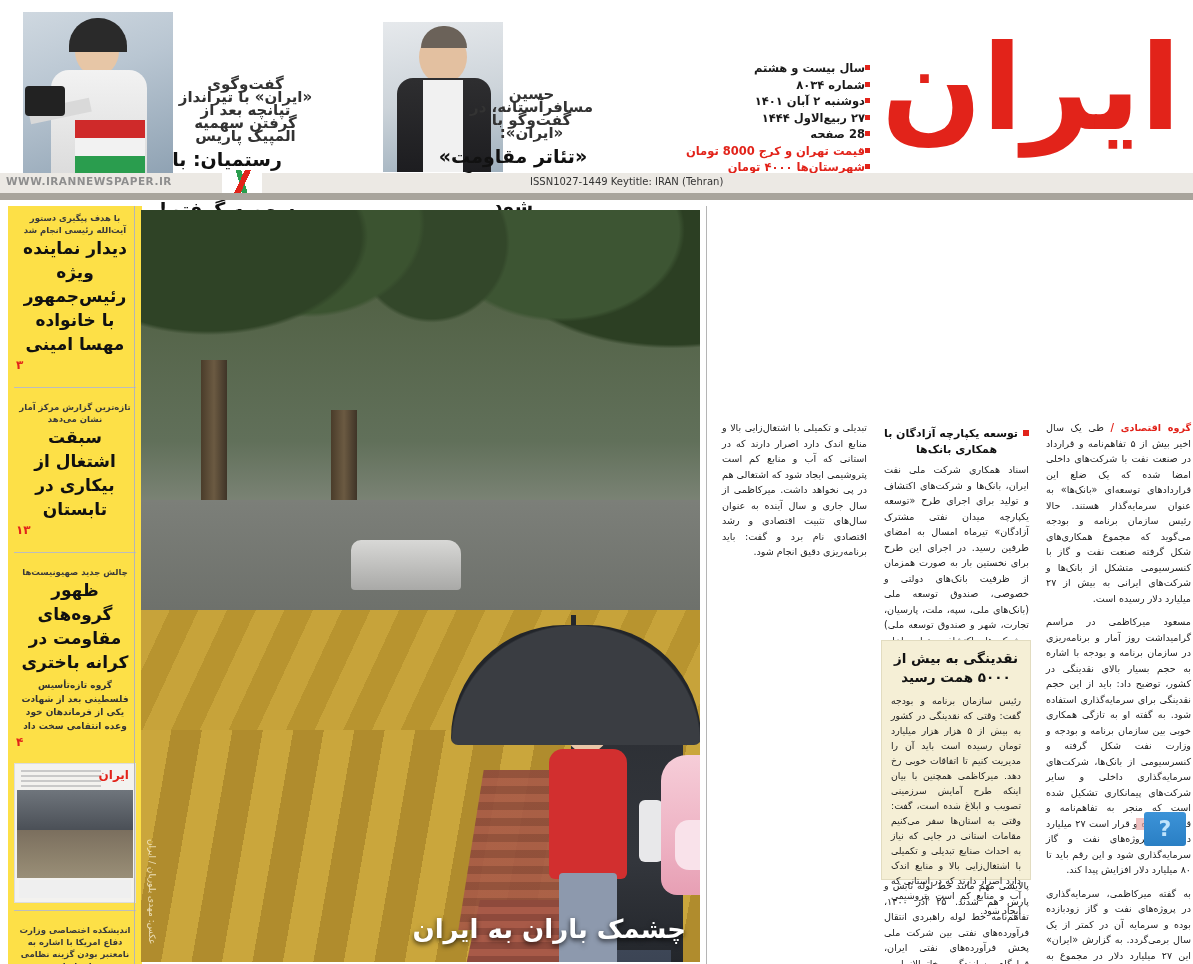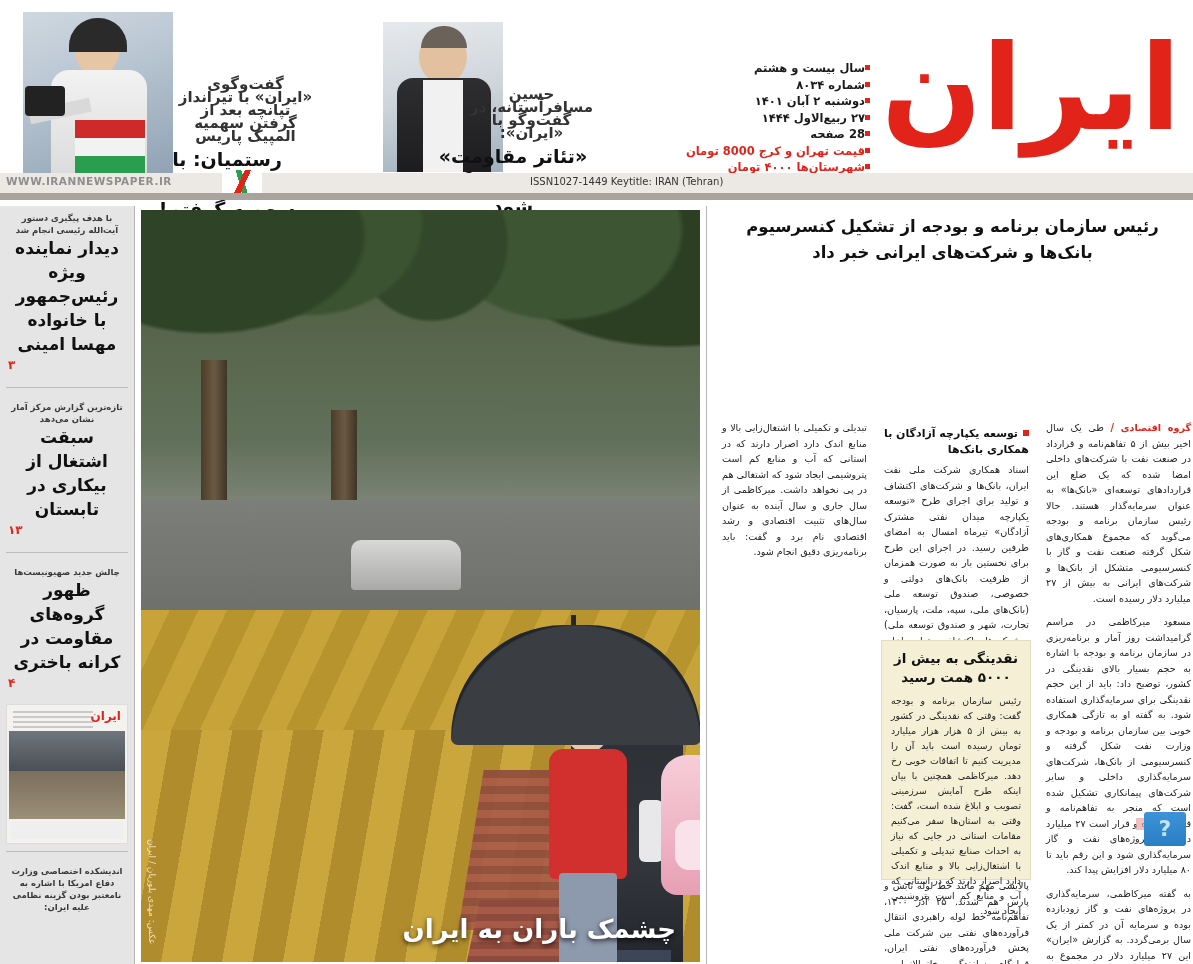--- a/index.html
+++ b/index.html
@@ -47,21 +47,21 @@
   .url-text{position:absolute;left:6px;top:175px;font-size:10.5px;font-weight:700;color:#8e8e8e;letter-spacing:.5px;direction:ltr;}
   .issn-text{position:absolute;left:530px;top:176px;font-size:10px;color:#333;direction:ltr;}
   .flag-badge{position:absolute;left:222px;top:170px;width:40px;height:26px;
     background:
       linear-gradient(115deg,transparent 44%,#e2231a 44%,#e2231a 56%,transparent 56%),
       linear-gradient(75deg,transparent 44%,#2a9d4e 44%,#2a9d4e 56%,transparent 56%),
       #fff;border-radius:3px;}
   .grey-rule{position:absolute;left:0;top:193px;width:1193px;height:7px;background:#a8a49c;}
 
   
-  .sidebar{position:absolute;left:0;top:206px;width:134px;height:758px;background:#e5e5e5;}
+  .sidebar{position:absolute;left:8px;top:206px;width:134px;height:758px;background:#fde047;}
   .sb-item{padding:6px 8px 8px 8px;direction:rtl;text-align:center;}
   .sb-kicker{font-size:8.5px;line-height:12px;color:#3a3a3a;font-weight:700;}
   .sb-hl{font-size:17px;line-height:24px;font-weight:700;color:#111;margin-top:0;}
   .sb-sub{font-size:9px;line-height:13.5px;color:#333;font-weight:700;margin-top:5px;}
   .sb-pg{font-size:12px;color:#e2231a;font-weight:700;text-align:left;margin-top:2px;}
   .sb-div{height:1px;background:#bdbdbd;margin:7px 6px;}
   .sb-thumb{margin:6px 6px 0 6px;height:138px;position:relative;overflow:hidden;
     background:#f3f2ef;border:1px solid #ddd;}
   .sb-thumb .tphoto{position:absolute;left:2px;top:26px;right:2px;height:88px;
     background:linear-gradient(180deg,#6f757c 0%,#4b5057 45%,#7b6f5e 46%,#9a8f77 100%);}
@@ -116,41 +116,41 @@
   .person-a-legs{position:absolute;left:452px;top:740px;width:78px;height:150px;
     background:linear-gradient(180deg,#3d4656,#2b3240);}
   .child{position:absolute;left:400px;top:495px;width:92px;height:330px;}
   .child-head{position:absolute;left:24px;top:0;width:44px;height:48px;border-radius:50%;background:#e9c7a8;}
   .child-body{position:absolute;left:8px;top:44px;width:78px;height:130px;background:#d22f2f;border-radius:14px 14px 6px 6px;}
   .child-legs{position:absolute;left:18px;top:168px;width:58px;height:130px;background:#8d99ad;border-radius:4px;}
   .backpack{position:absolute;left:520px;top:545px;width:92px;height:140px;
     background:linear-gradient(180deg,#f6cdd8 0%,#eeb3c4 60%,#e79fb4 100%);border-radius:26px 26px 16px 16px;}
   .backpack-pocket{position:absolute;left:534px;top:610px;width:62px;height:50px;background:#f9e2ea;border-radius:14px;}
   .bottle{position:absolute;left:498px;top:590px;width:24px;height:62px;background:#e8e8ea;border-radius:6px;}
-  .hero-cap{position:absolute;right:24px;bottom:18px;direction:rtl;
+  .hero-cap{position:absolute;right:14px;bottom:18px;direction:rtl;
     font-size:26px;font-weight:700;color:#fff;text-shadow:0 2px 5px rgba(0,0,0,.75);}
   .hero-credit{position:absolute;left:6px;bottom:18px;writing-mode:vertical-rl;
     font-size:9px;color:#f3e8c8;opacity:.9;direction:rtl;}
 
   .v-rule-2{position:absolute;left:706px;top:206px;width:1px;height:758px;background:#b5b5b5;}
 
   
   .main{position:absolute;left:712px;top:208px;width:481px;height:756px;}
   .main-kicker{direction:rtl;text-align:center;font-size:16.5px;line-height:26px;font-weight:700;color:#111;padding:6px 8px 0 8px;}
   .main-hl{direction:rtl;text-align:center;font-size:53px;line-height:60px;font-weight:700;color:#111;padding:8px 6px 0 6px;letter-spacing:-1px;}
 
   .cols{position:absolute;left:0;top:212px;width:481px;height:544px;}
   .col{position:absolute;top:0;width:145px;height:544px;direction:rtl;text-align:justify;
        font-size:9.6px;line-height:15.5px;color:#1b1b1b;}
   #col-right{right:2px;}
   #col-mid{right:164px;}
   #col-left{right:326px;}
   .col p{margin:0 0 8px 0;}
   .lead-tag{color:#e2231a;font-weight:700;}
-  .sub-h{direction:rtl;font-size:11px;font-weight:700;color:#111;margin:6px 0 5px 0;text-align:right;}
+  .sub-h{direction:rtl;font-size:11px;font-weight:700;color:#111;margin:6px 0 5px 0;text-align:center;}
   .sub-h .sq{display:inline-block;width:6px;height:6px;background:#e2231a;margin-left:5px;vertical-align:1px;}
 
   .yellow-box{position:absolute;right:162px;top:432px;width:150px;height:240px;
     background:#f5efd6;border:1px solid #e2dcc0;padding:8px 9px;box-sizing:border-box;direction:rtl;}
   .yb-title{font-size:13.5px;line-height:19px;font-weight:700;color:#111;text-align:center;margin-bottom:6px;}
   .yb-body{font-size:9.3px;line-height:15px;text-align:justify;color:#1b1b1b;}
 
   .help-widget{position:absolute;left:1144px;top:812px;width:42px;height:34px;
     background:linear-gradient(180deg,#3c93d8 0%,#2a7fc4 100%);border-radius:3px;
     color:#bfe3fb;font-size:22px;font-weight:700;text-align:center;line-height:34px;direction:ltr;}
@@ -222,20 +222,21 @@
     <div class="sb-item">
       <div class="sb-kicker">تازه‌ترین گزارش مرکز آمار نشان می‌دهد</div>
       <div class="sb-hl">سبقت اشتغال از بیکاری در تابستان</div>
       <div class="sb-pg">۱۳</div>
     </div>
     <div class="sb-div"></div>
 
     <div class="sb-item">
       <div class="sb-kicker">چالش جدید صهیونیست‌ها</div>
       <div class="sb-hl">ظهور گروه‌های مقاومت در کرانه باختری</div>
+      <div class="sb-sub">گروه تازه‌تأسیس فلسطینی بعد از شهادت یکی از فرماندهان خود وعده انتقامی سخت داد</div>
       <div class="sb-pg">۴</div>
     </div>
 
     <div class="sb-thumb">
       <div class="tlines">
           <i></i>
           <i></i>
           <i></i>
           <i></i>
         </div>
@@ -277,21 +278,20 @@
     <div class="backpack"></div>
     <div class="backpack-pocket"></div>
     <div class="umb-tip"></div>
     <div class="umbrella"></div>
     <div class="hero-credit">عکس: مهدی بلوریان / ایران</div>
     <div class="hero-cap">چشمک باران به ایران</div>
   </div>
   <div class="v-rule-2"></div>
 
   <div class="main">
-    <div class="main-kicker">رئیس سازمان برنامه و بودجه از تشکیل کنسرسیوم بانک‌ها و شرکت‌های ایرانی خبر داد</div>
 
     <div class="cols">
 
       <div class="col" id="col-right">
         <p><span class="lead-tag">گروه اقتصادی /</span> <span>طی یک سال اخیر بیش از ۵ تفاهم‌نامه و قرارداد در صنعت نفت با شرکت‌های داخلی امضا شده که یک ضلع این قراردادهای توسعه‌ای «بانک‌ها» به عنوان سرمایه‌گذار هستند. حالا رئیس سازمان برنامه و بودجه می‌گوید که مجموع همکاری‌های شکل گرفته صنعت نفت و گاز با کنسرسیومی متشکل از بانک‌ها و شرکت‌های ایرانی به بیش از ۲۷ میلیارد دلار رسیده است.</span></p>
         <p>مسعود میرکاظمی در مراسم گرامیداشت روز آمار و برنامه‌ریزی در سازمان برنامه و بودجه با اشاره به حجم بسیار بالای نقدینگی در کشور، توضیح داد: باید از این حجم نقدینگی برای سرمایه‌گذاری استفاده شود. به گفته او به تازگی همکاری خوبی بین سازمان برنامه و بودجه و وزارت نفت شکل گرفته و کنسرسیومی از بانک‌ها، شرکت‌های سرمایه‌گذاری داخلی و سایر شرکت‌های پیمانکاری تشکیل شده است که منجر به تفاهم‌نامه و قرارداد شده و قرار است ۲۷ میلیارد دلار در پروژه‌های نفت و گاز سرمایه‌گذاری شود و این رقم باید تا ۸۰ میلیارد دلار افزایش پیدا کند.</p>
         <p>به گفته میرکاظمی، سرمایه‌گذاری در پروژه‌های نفت و گاز زودبازده بوده و سرمایه آن در کمتر از یک سال برمی‌گردد. به گزارش «ایران» این ۲۷ میلیارد دلار در مجموع به پروژه‌های حوزه پالایشی و نفت بوده است.</p>
 
       </div>
 

